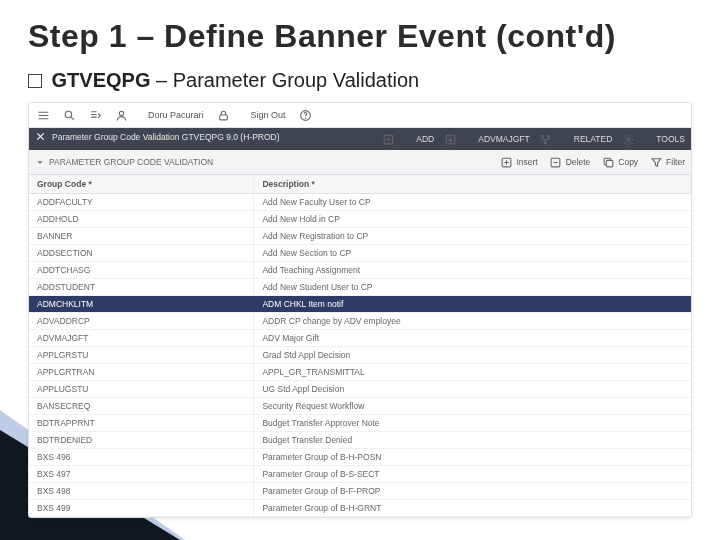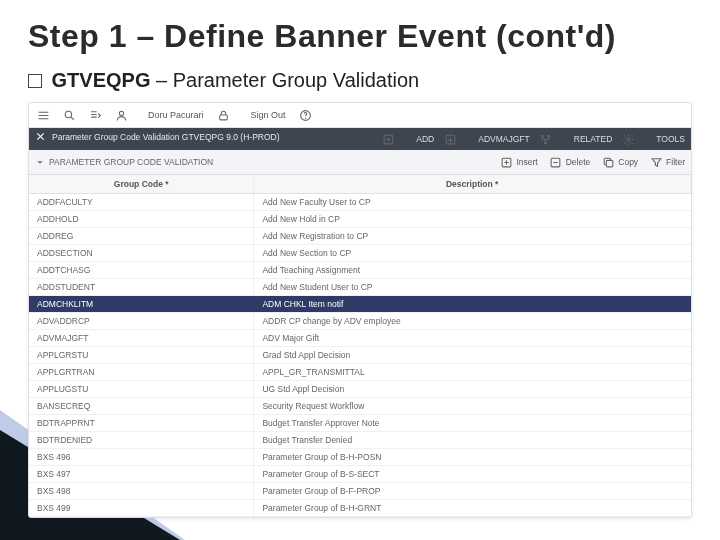--- a/index.html
+++ b/index.html
@@ -124,21 +124,21 @@
     display: flex; align-items: center; gap: 2px;
   }
 
   table.grid {
     width: 100%;
     border-collapse: collapse;
     background: #fff;
     font-size: 8.5px;
   }
   table.grid th {
-    text-align: center;
+    text-align: left;
     background: #f6f7f9;
     color: #555;
     font-weight: 600;
     padding: 4px 8px;
     border-bottom: 1px solid #e0e0e6;
     border-right: 1px solid #eceef0;
   }
   table.grid td {
     padding: 3px 8px;
     border-bottom: 1px solid #eef0f3;
@@ -340,21 +340,21 @@
       <tbody id="grid-body">
           <tr>
             <td>ADDFACULTY</td>
             <td>Add New Faculty User to CP</td>
           </tr>
           <tr>
             <td>ADDHOLD</td>
             <td>Add New Hold in CP</td>
           </tr>
           <tr>
-            <td>ADDREG</td>
+            <td>BANNER</td>
             <td>Add New Registration to CP</td>
           </tr>
           <tr>
             <td>ADDSECTION</td>
             <td>Add New Section to CP</td>
           </tr>
           <tr>
             <td>ADDTCHASG</td>
             <td>Add Teaching Assignment</td>
           </tr>

